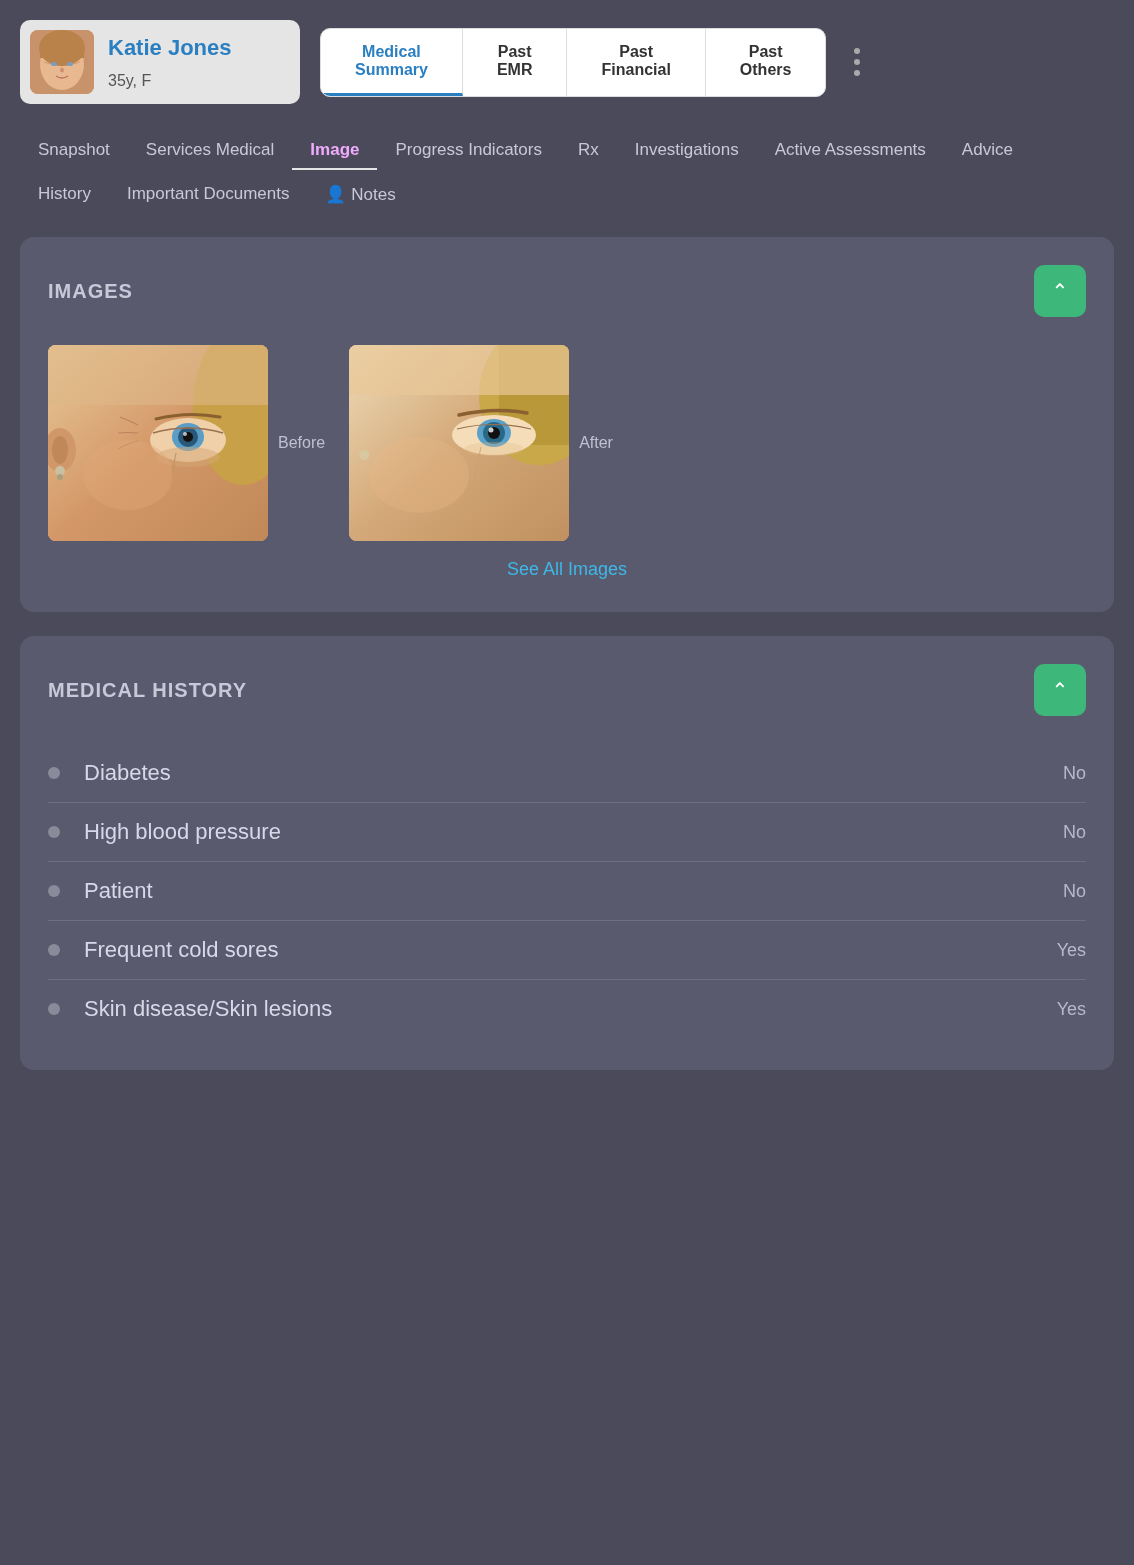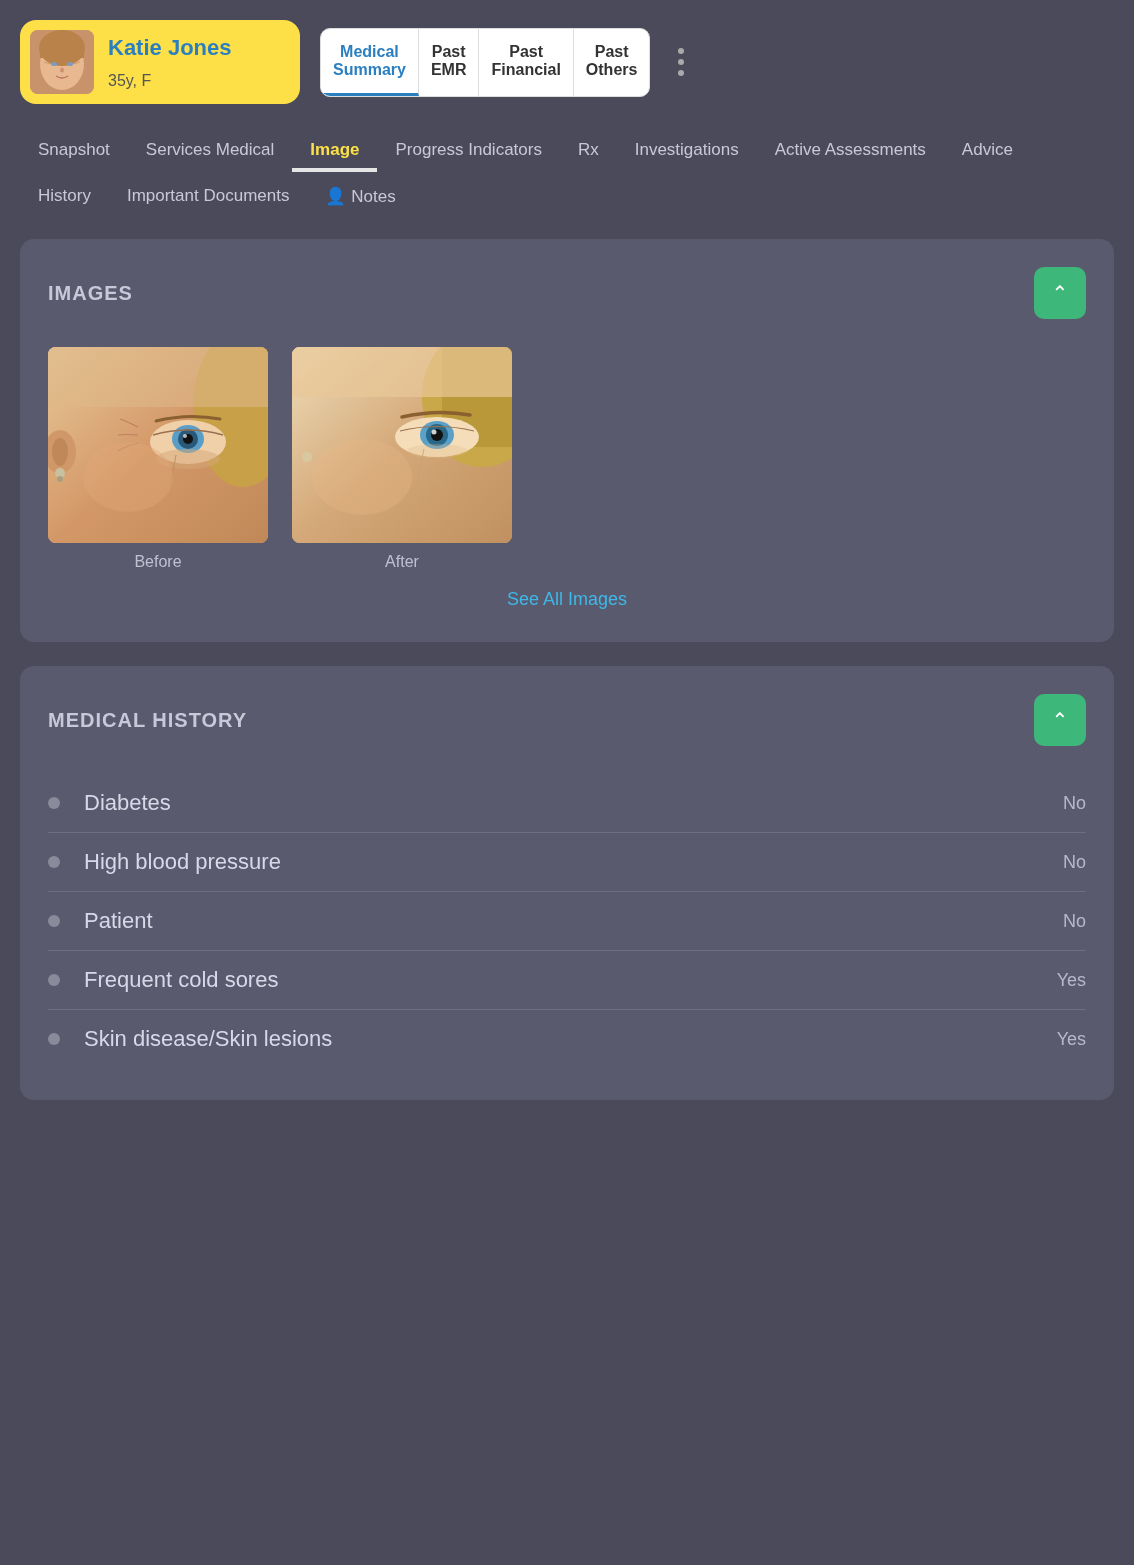--- a/index.html
+++ b/index.html
@@ -17,22 +17,22 @@
     .header {
       display: flex;
       align-items: center;
       gap: 20px;
       margin-bottom: 28px;
     }
 
     .patient-card {
       display: flex;
       align-items: center;
-      background: #fde047;
-      border-radius: 16px;
+      background: #e5e5e5;
+      border-radius: 10px;
       padding: 10px 18px 10px 10px;
       gap: 14px;
       min-width: 280px;
     }
 
     .patient-avatar {
       width: 64px;
       height: 64px;
       border-radius: 8px;
       background: #c8a882;
@@ -55,21 +55,21 @@
 
     .tab-group {
       display: flex;
       background: #fff;
       border-radius: 10px;
       overflow: hidden;
       border: 1px solid #ddd;
     }
 
     .tab-item {
-      padding: 14px 12px;
+      padding: 14px 34px;
       font-size: 16px;
       font-weight: 600;
       color: #333;
       cursor: pointer;
       border-right: 1px solid #ddd;
       text-align: center;
       white-space: nowrap;
     }
 
     .tab-item:last-child {
@@ -111,23 +111,23 @@
 
     .nav-item {
       font-size: 17px;
       color: #c8c8d8;
       padding: 8px 18px;
       cursor: pointer;
       white-space: nowrap;
     }
 
     .nav-item.active {
-      color: #fde047;
+      color: #f0abfc;
       font-weight: 700;
-      border-bottom: 4px solid #e5e5e5;
+      border-bottom: 2px solid #e5e5e5;
     }
 
     
     .card {
       background: #5a5a6e;
       border-radius: 14px;
       padding: 28px 28px 32px 28px;
       margin-bottom: 24px;
       position: relative;
     }
@@ -163,21 +163,20 @@
 
     
     .images-grid {
       display: flex;
       gap: 24px;
       flex-wrap: wrap;
     }
 
     .image-item {
       display: flex;
-      flex-direction: column;
       align-items: center;
       gap: 10px;
     }
 
     .image-placeholder {
       width: 220px;
       height: 196px;
       border-radius: 8px;
       overflow: hidden;
       background: #888;

